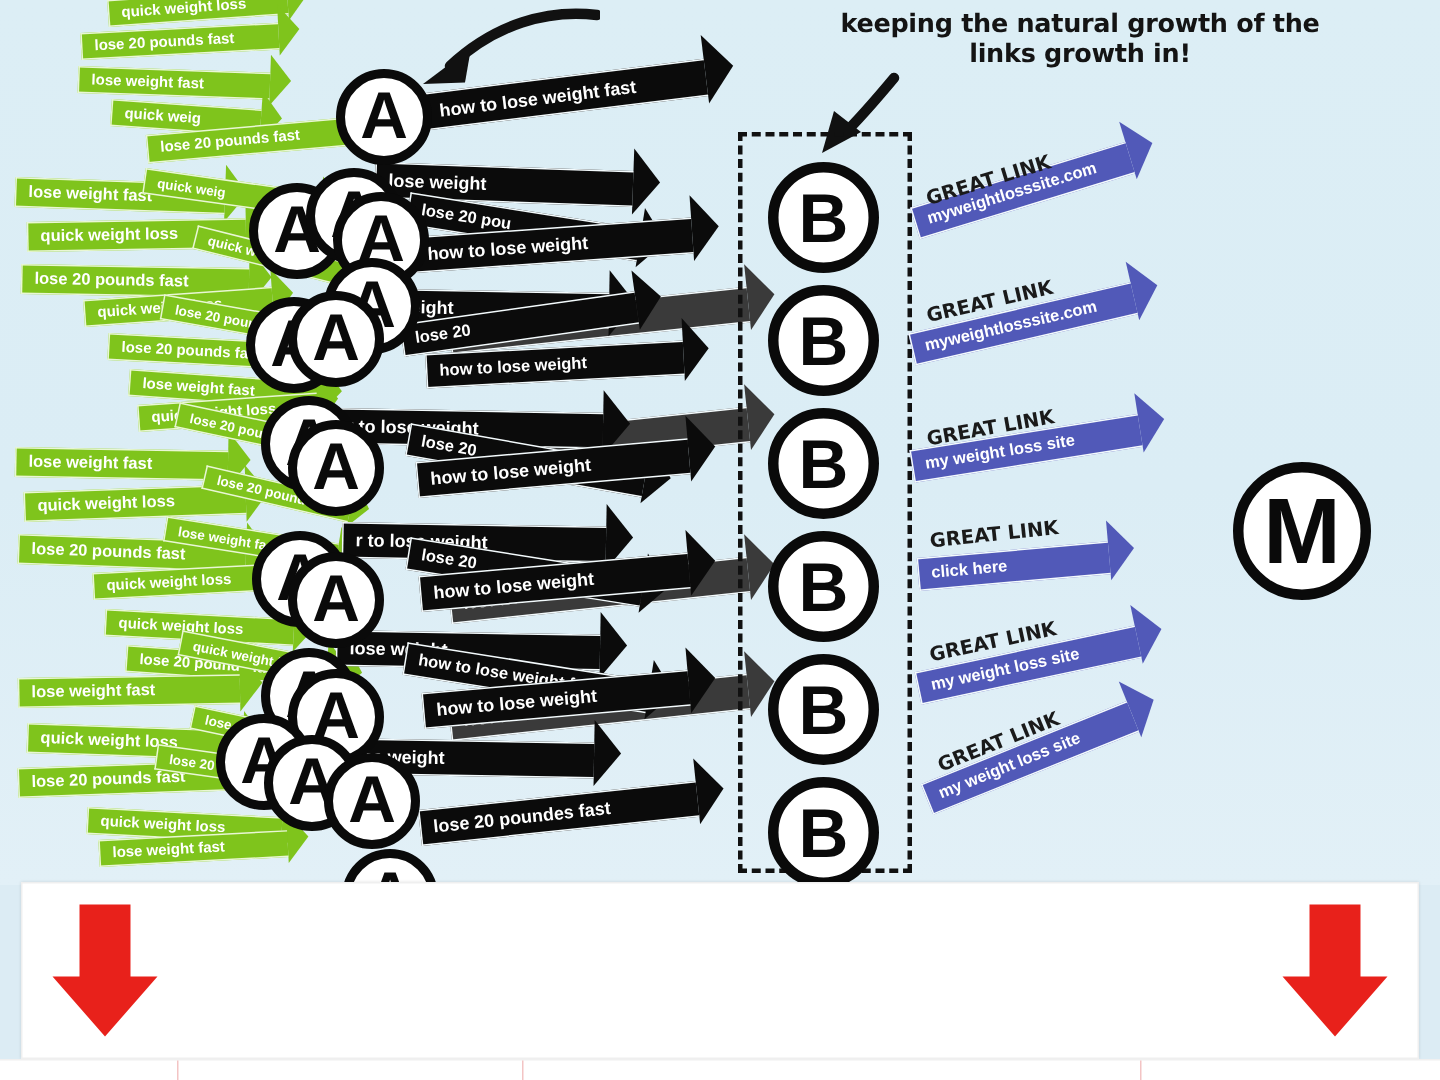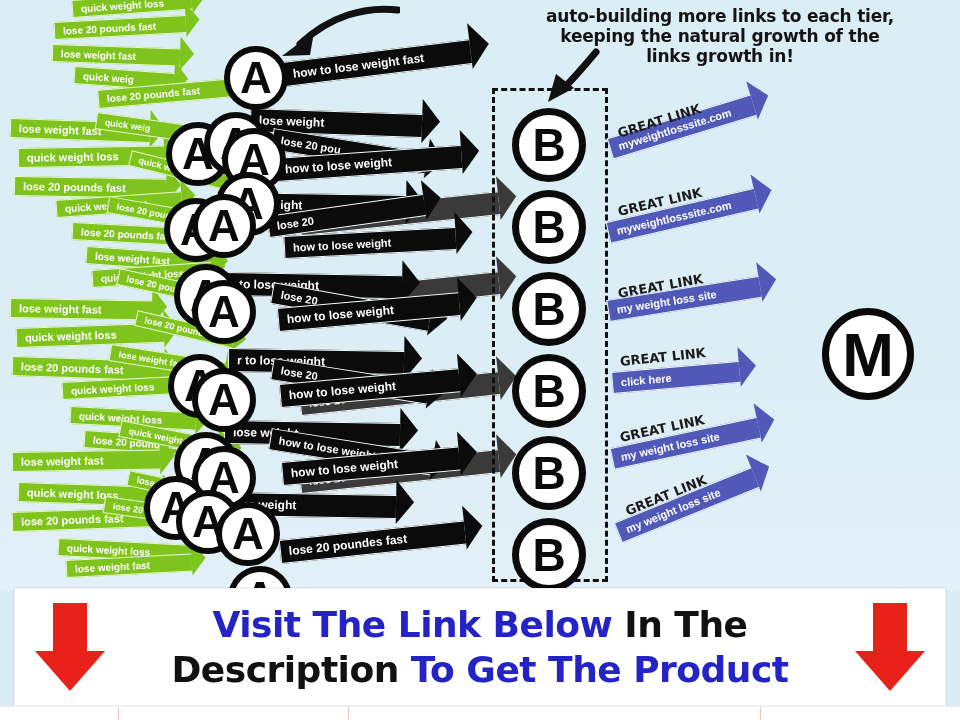--- a/index.html
+++ b/index.html
@@ -527,21 +527,20 @@
         <span>A</span>
       </div>
     </div>
 
   <svg class="pointer" style="left:270px; top:4px; width:130px; height:66px;" viewBox="0 0 130 66">
     <path d="M128 6 C 95 2, 60 12, 30 40" stroke="#111" stroke-width="7" fill="none" stroke-linecap="round"></path>
     <path d="M12 52 L 44 28 L 40 51 Z" fill="#111"></path>
   </svg>
 
   <div class="caption" style="left:510px; top:6px; width:420px;">
-    <div>auto-building more links to each tier,</div>
     <div>keeping the natural growth of the</div>
     <div>links growth in!</div>
   </div>
 
   <svg class="pointer" style="left:536px; top:48px; width:66px; height:56px;" viewBox="0 0 66 56">
     <path d="M60 4 C 50 16, 40 28, 26 42" stroke="#111" stroke-width="7" fill="none" stroke-linecap="round"></path>
     <path d="M12 54 L 20 26 L 38 40 Z" fill="#111"></path>
   </svg>
 
   <div class="dashed-box" style="left:492px; top:88px; width:116px; height:494px;"></div>
@@ -614,28 +613,20 @@
     </div>
 
   <div class="circle xl" style="left:822px; top:308px;">
     <span>M</span>
   </div>
 
   <div class="banner">
     <svg class="arrow-down" viewBox="0 0 78 96">
       <polygon points="22,4 56,4 56,52 74,52 39,92 4,52 22,52" fill="#e8211b"></polygon>
     </svg>
-    <div class="banner-text">
-      <div>
-        <span class="blue">Visit The Link Below</span><span> In The</span>
-      </div>
-      <div>
-        <span>Description</span><span class="blue"> To Get The Product</span>
-      </div>
-    </div>
     <svg class="arrow-down" viewBox="0 0 78 96">
       <polygon points="22,4 56,4 56,52 74,52 39,92 4,52 22,52" fill="#e8211b"></polygon>
     </svg>
   </div>
 
   <div class="footer-strip">
     <div class="tick" style="left:118px;"></div>
     <div class="tick" style="left:348px;"></div>
     <div class="tick" style="left:760px;"></div>
   </div>

